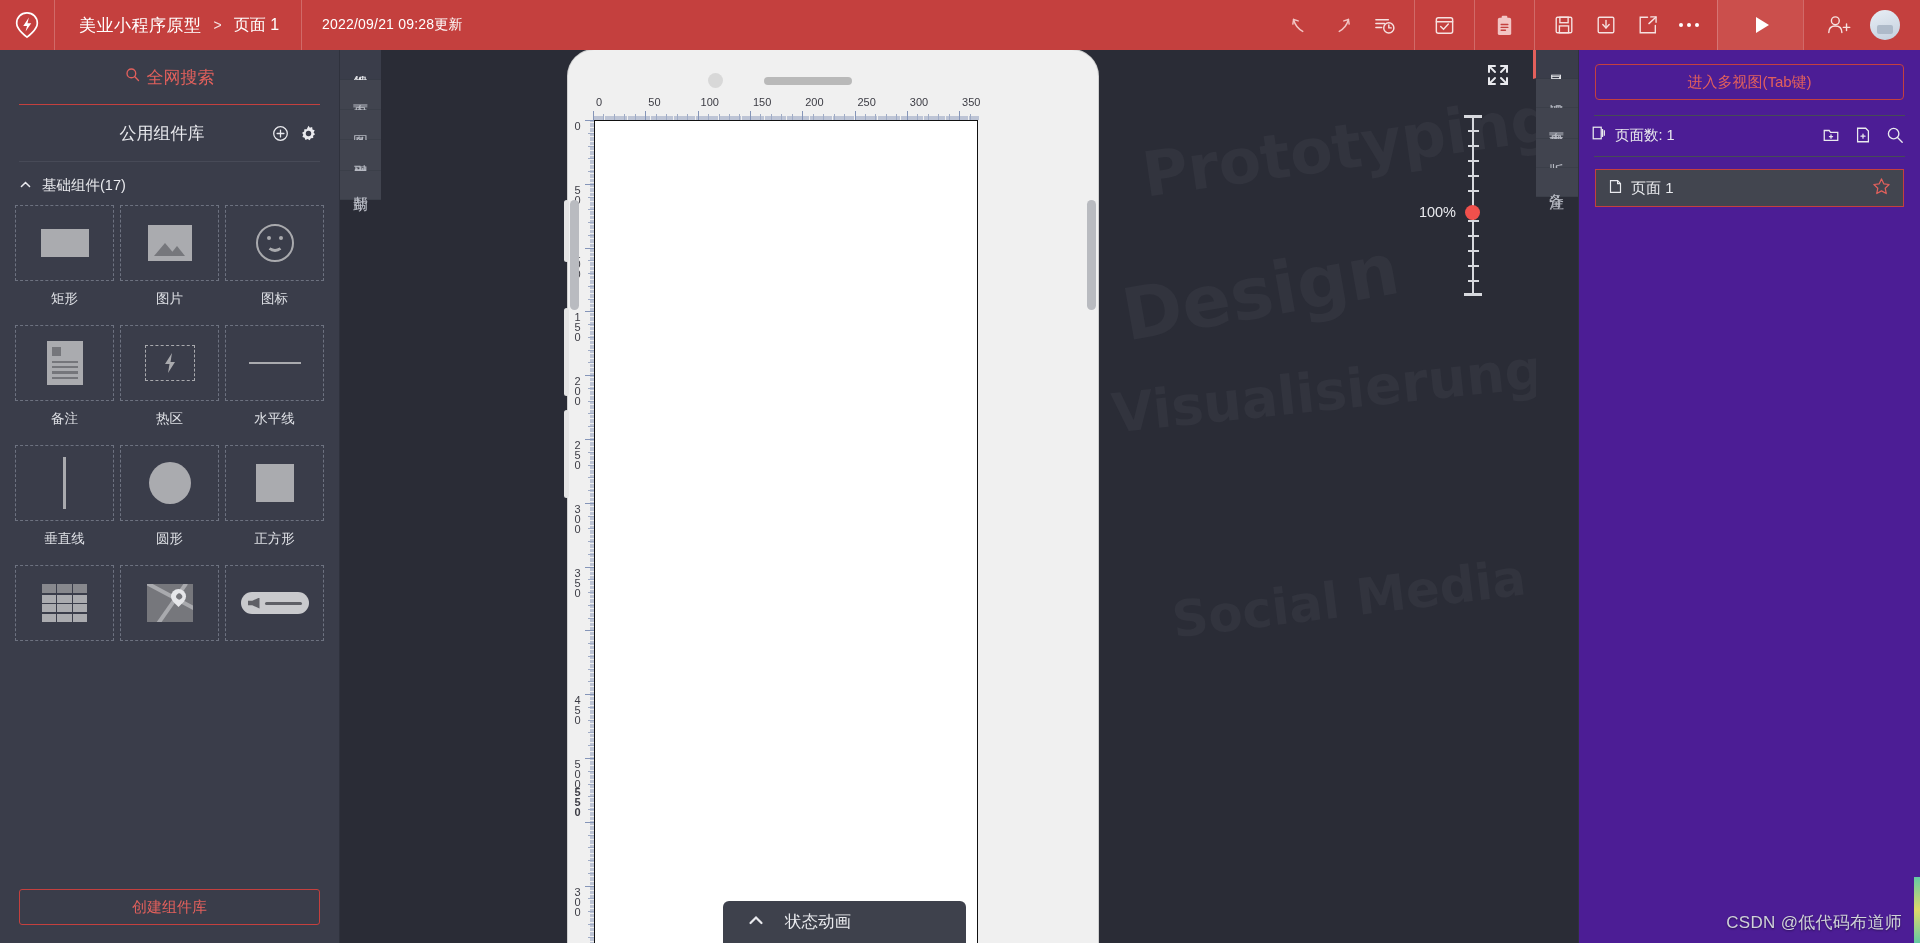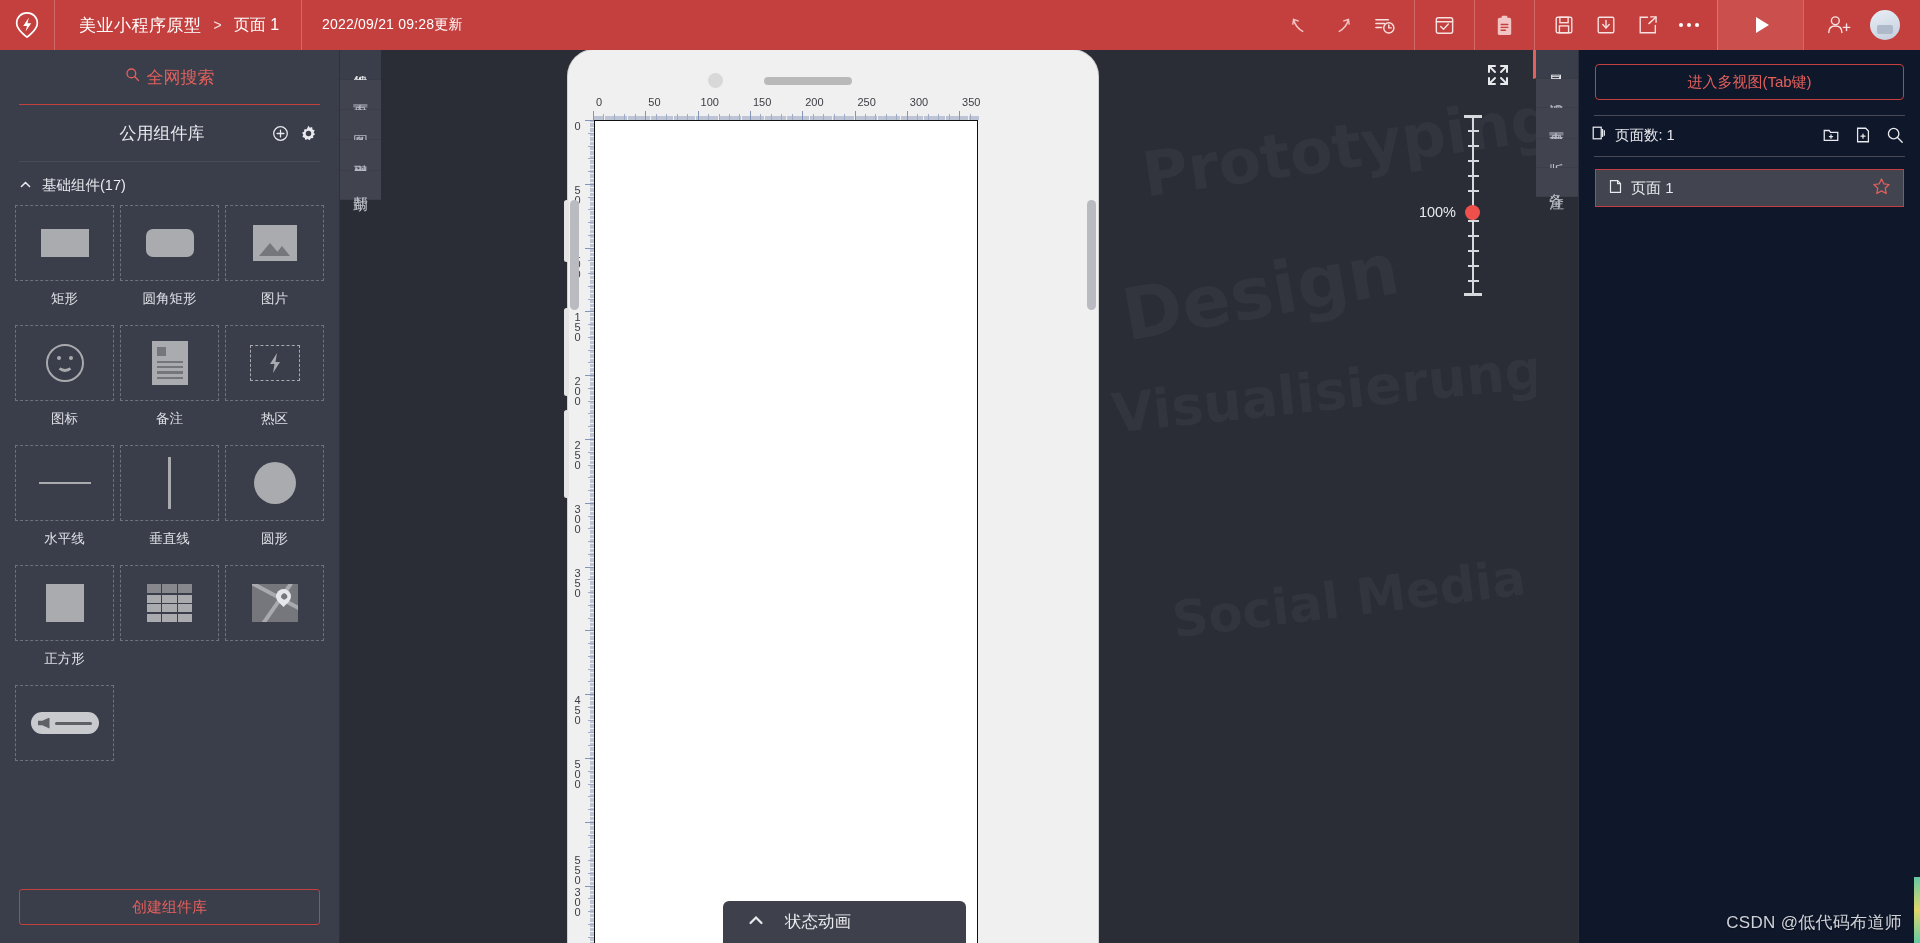--- a/index.html
+++ b/index.html
@@ -248,21 +248,21 @@
   .statusbar {
     position: absolute; left: 342px; bottom: 0; width: 243px; height: 42px;
     background: #3e414c; border-radius: 6px 6px 0 0;
     display: flex; align-items: center; gap: 20px; padding-left: 24px;
     color: #e9eaee; font-size: 16.5px; cursor: pointer;
   }
 
   
   #right-panel {
     position: absolute; left: 1578px; top: 50px; width: 342px; height: 893px;
-    background: #0f172a; border-left: 1px solid #2f323d;
+    background: #4c1d95; border-left: 1px solid #2f323d;
   }
   .multiview-btn {
     margin: 14px 16px 0; height: 36px;
     border: 1px solid #c4403e; border-radius: 4px;
     display: flex; align-items: center; justify-content: center;
     color: #e2605c; font-size: 15px; cursor: pointer;
   }
   .rp-divider { height: 1px; background: #474a57; margin: 15px 15px 0; }
   .rtabs { display: flex; padding: 0 6px; }
   .rtab {
@@ -460,26 +460,20 @@
     <span>基础组件(17)</span>
   </div>
 
   <div class="comp-grid">
 
     <div class="comp-cell">
       <div class="comp-box">
           <span class="rect s-gray"></span>
         </div>
       <div class="comp-label">矩形</div>
-    </div>
-    <div class="comp-cell">
-      <div class="comp-box">
-          <span class="rrect s-gray"></span>
-        </div>
-      <div class="comp-label">圆角矩形</div>
     </div>
 
     <div class="comp-cell">
       <div class="comp-box">
           <span class="imgph s-gray"></span>
         </div>
       <div class="comp-label">图片</div>
     </div>
     <div class="comp-cell">
       <div class="comp-box">
@@ -1630,21 +1624,21 @@
         <div class="rlabel vert" style="top: 64.8px; left: 1px;">50</div>
         <div class="rlabel vert" style="top: 128.6px; left: 1px;">100</div>
         <div class="rlabel vert" style="top: 192.4px; left: 1px;">150</div>
         <div class="rlabel vert" style="top: 256.2px; left: 1px;">200</div>
         <div class="rlabel vert" style="top: 320px; left: 1px;">250</div>
         <div class="rlabel vert" style="top: 383.8px; left: 1px;">300</div>
         <div class="rlabel vert" style="top: 447.6px; left: 1px;">350</div>
         <div class="rlabel vert" style="top: 511.4px; left: 17px; margin-left: 47px;">400</div>
         <div class="rlabel vert" style="top: 575.2px; left: 1px;">450</div>
         <div class="rlabel vert" style="top: 639px; left: 1px;">500</div>
-        <div class="rlabel vert" style="top: 735px; left: 1px;">550</div>
+        <div class="rlabel vert" style="top: 667px; left: 1px; font-weight: bold;">550</div>
         <div class="rlabel vert" style="top: 766.6px; left: 1px;">300</div>
       </div>
 
     <div class="artboard"></div>
     <div class="sb-v"></div>
     <div class="sb-left"></div>
   </div>
 
   <div class="expand-ic">
     <svg width="26" height="26" viewBox="0 0 26 26" fill="none" stroke="#e9eaee" stroke-width="2" stroke-linecap="round">

